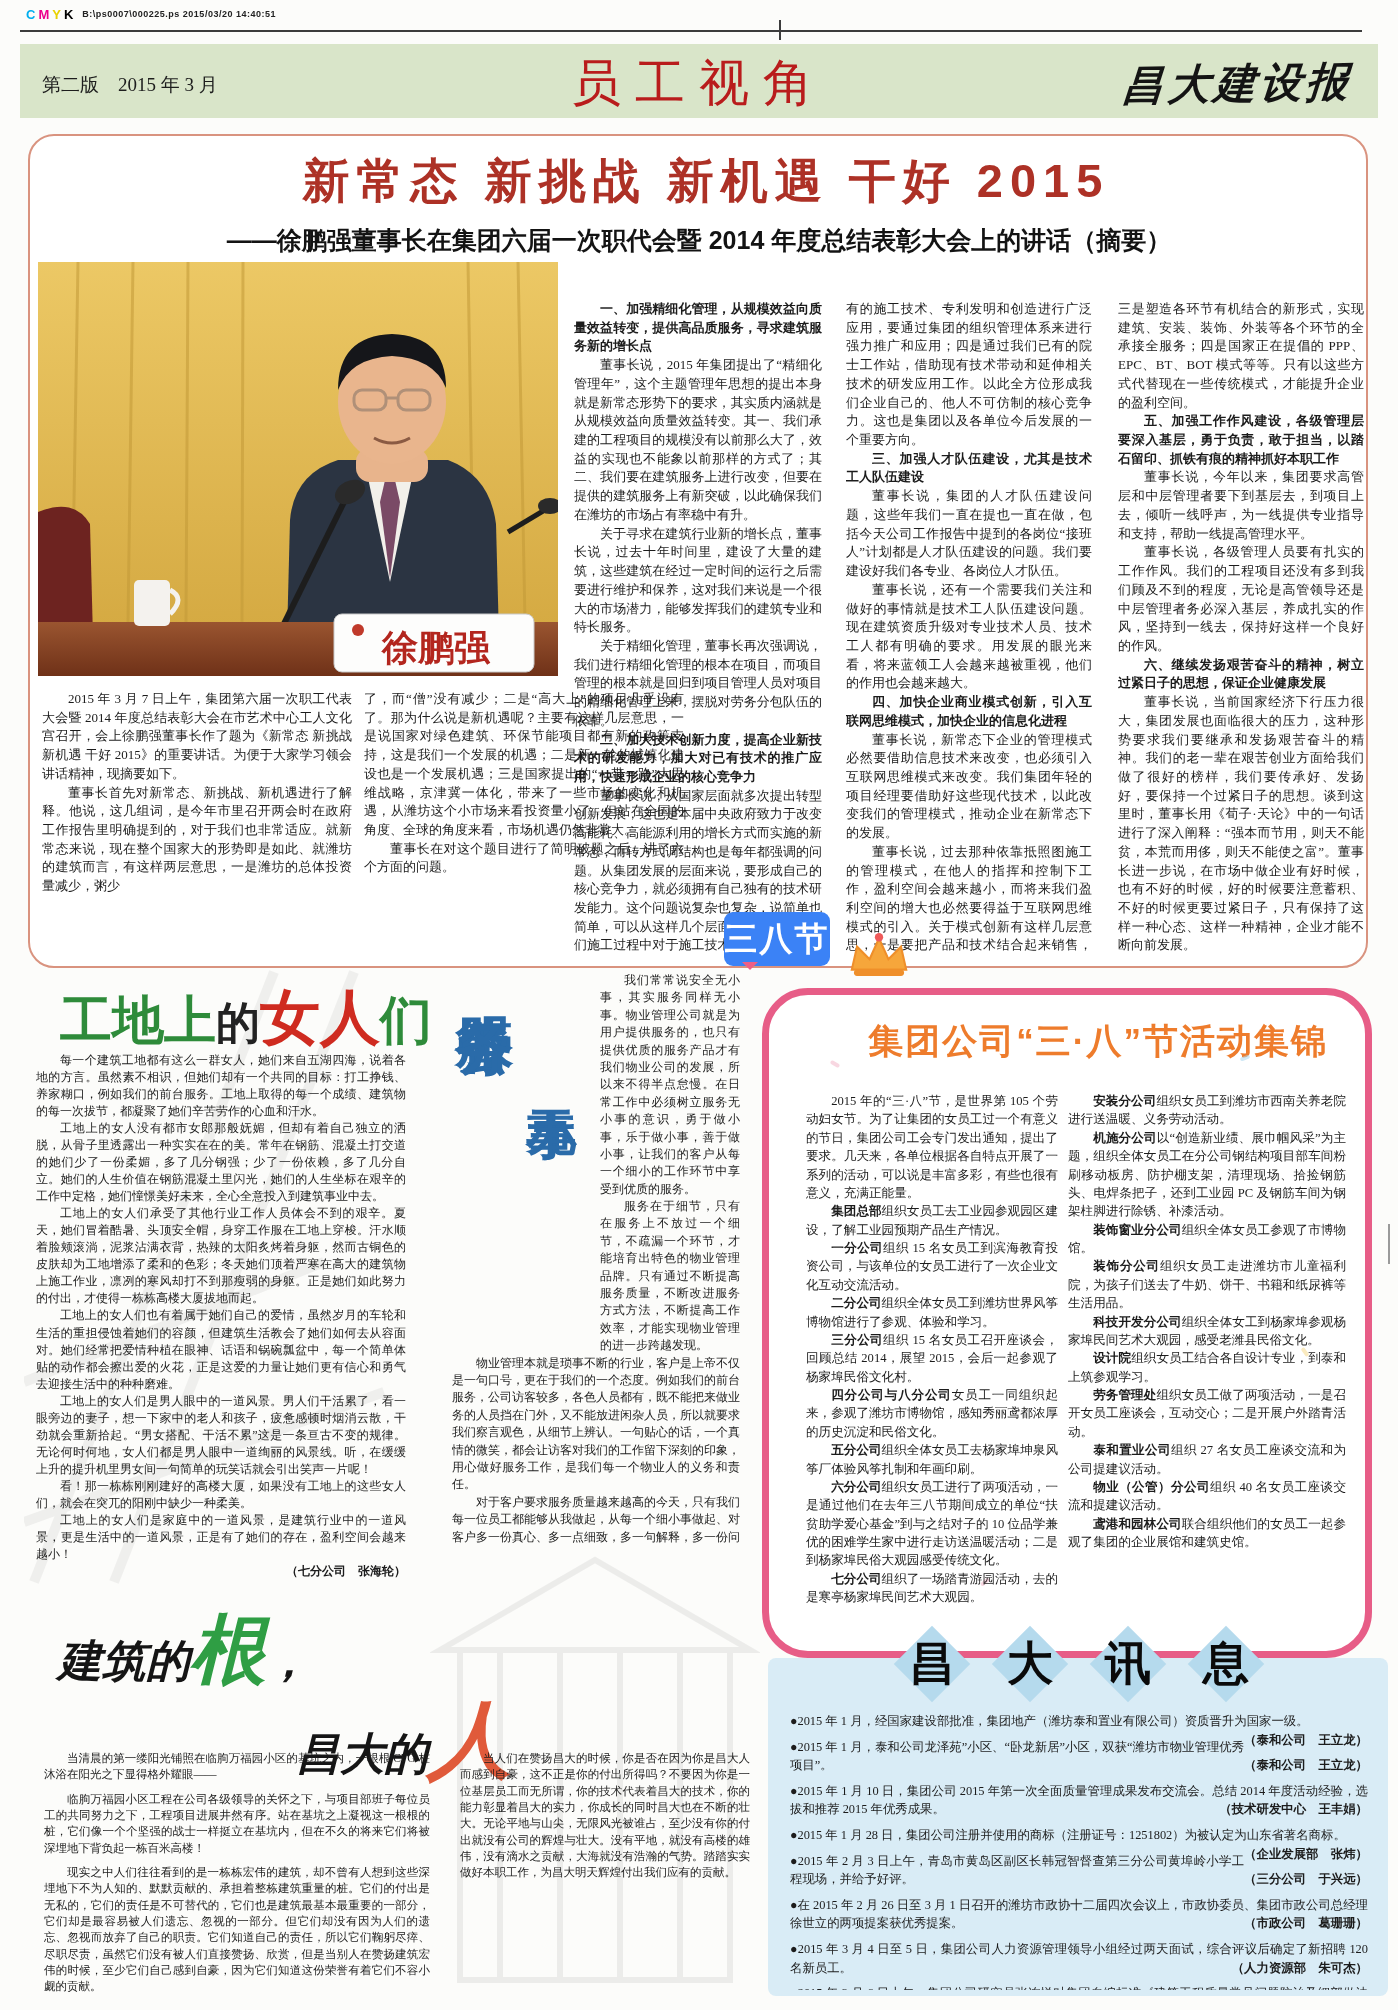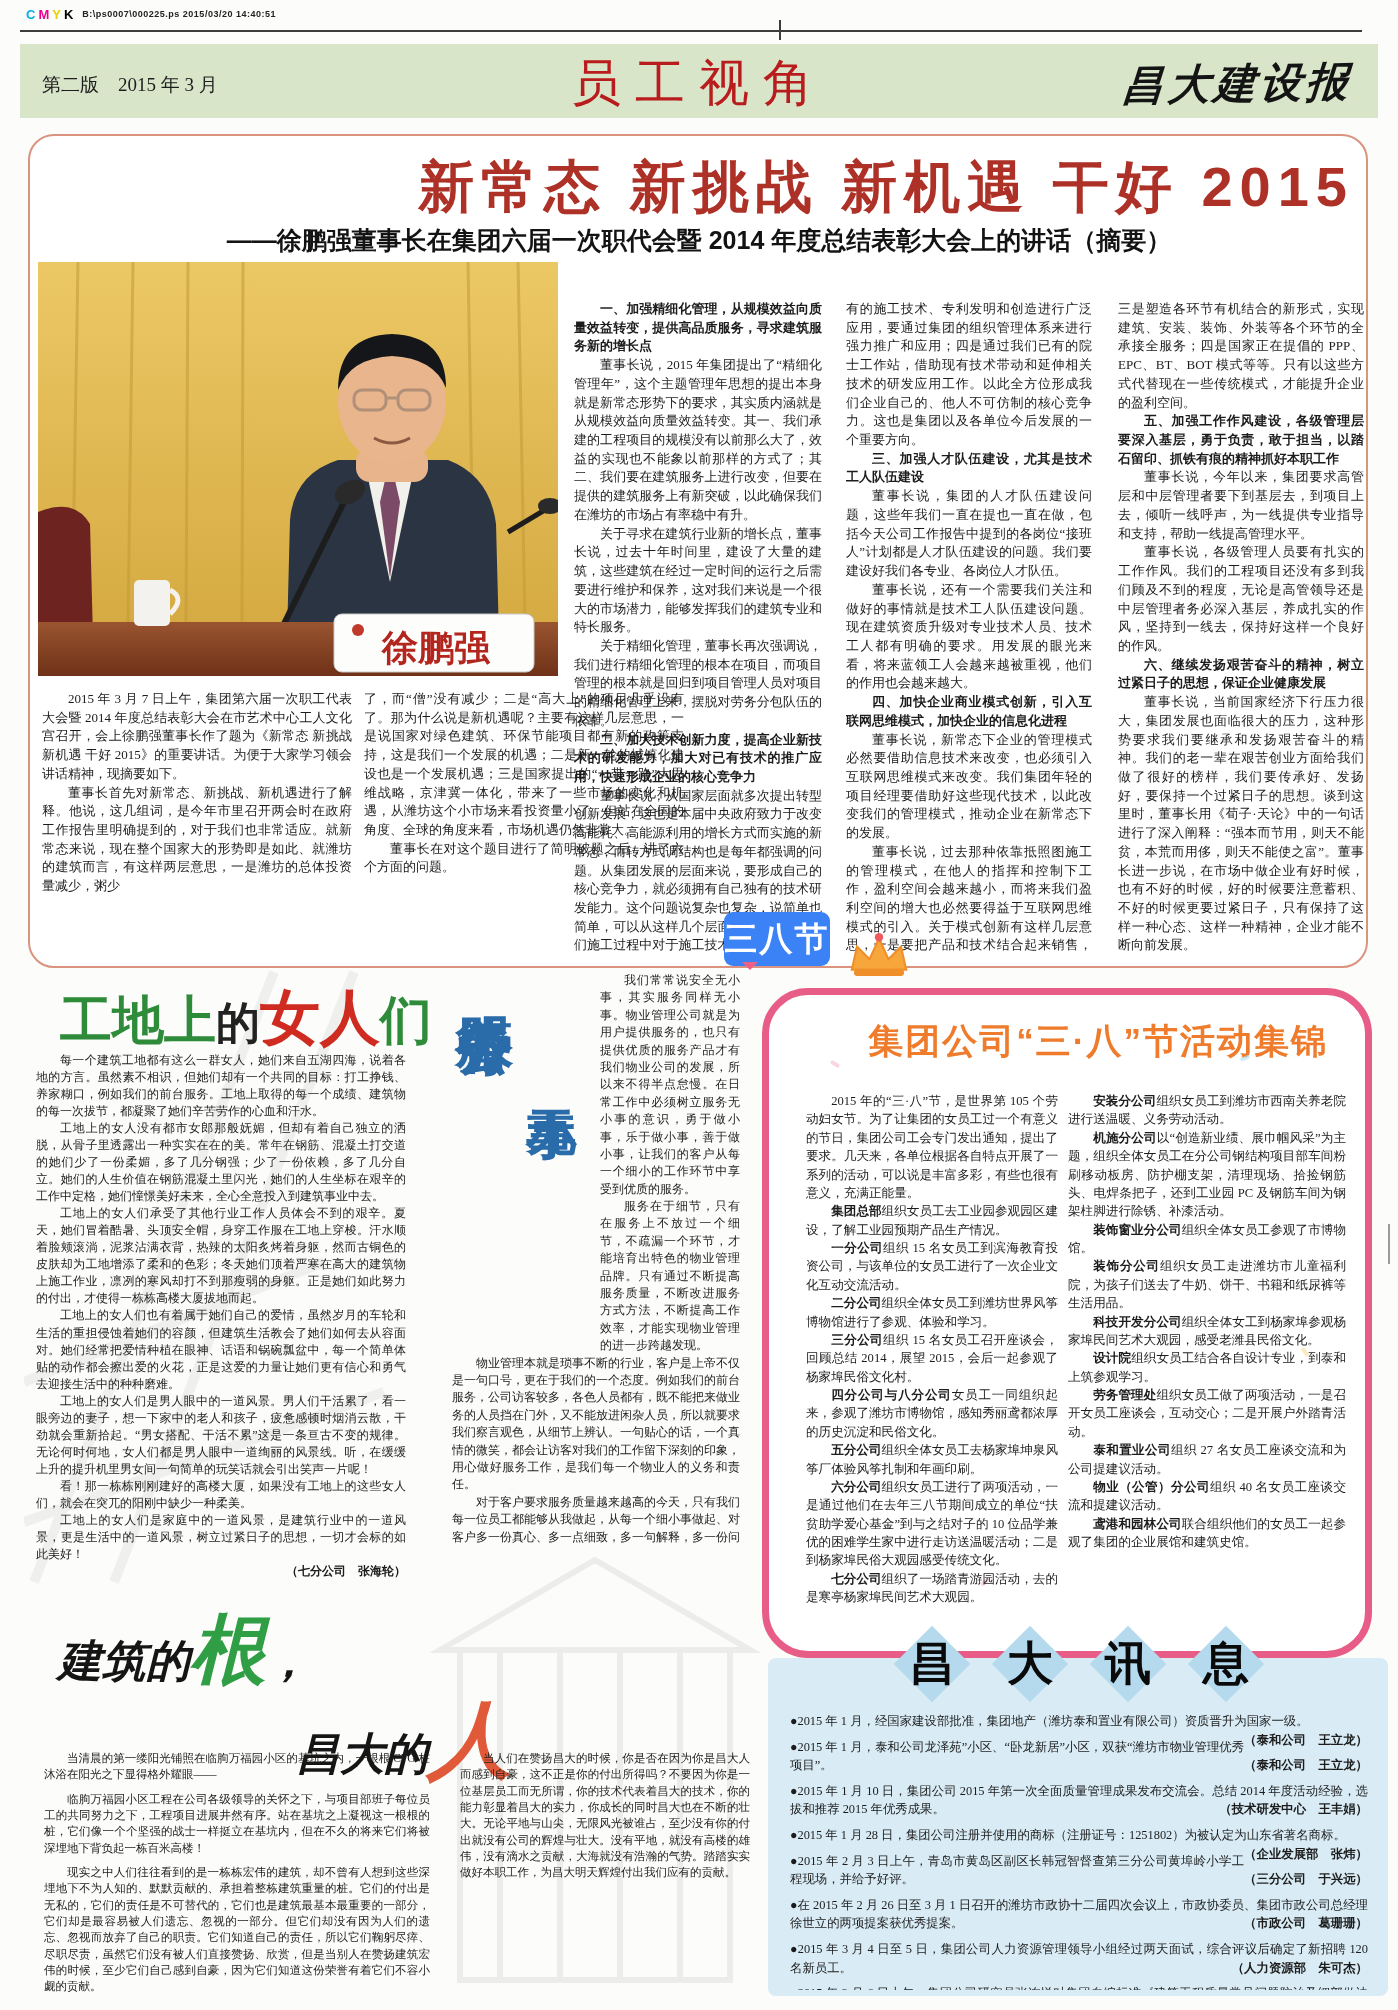--- a/index.html
+++ b/index.html
@@ -20,21 +20,21 @@
   
   .banner{left:20px;top:44px;width:1358px;height:74px;background:#d9e5c9;}
   .edition{position:absolute;left:22px;top:28px;font-size:19px;color:#1d1d1d;}
   .section-title{position:absolute;left:0;right:0;top:6px;text-align:center;font-size:50px;
                  font-weight:400;letter-spacing:14px;color:#b91c1c;}
   .paper-name{position:absolute;right:26px;top:12px;font-size:42px;font-weight:700;font-style:italic;
               transform:skewX(-5deg) rotate(-1deg);color:#141414;letter-spacing:4px;}
 
   
   .speech-frame{left:28px;top:134px;width:1336px;height:830px;border:2px solid #d9937f;border-radius:26px;background:#fff;}
-  .headline{left:76px;top:150px;width:1278px;text-align:right;font-size:56px;font-weight:900;
+  .headline{left:67px;top:150px;width:1278px;text-align:center;font-size:47px;font-weight:900;
             color:#ad3126;letter-spacing:7px;}
   .subtitle{left:60px;top:224px;width:1278px;text-align:center;font-size:25px;font-weight:700;color:#131313;}
 
   .speech-col{font-size:13px;line-height:1.44;text-align:justify;overflow:hidden;}
   .speech-col p{margin:0;}
   .ind{text-indent:2em;}
   .subhead{font-family:"Liberation Sans","DejaVu Sans",sans-serif;font-weight:700;}
   .byline{text-align:right;font-weight:700;margin-top:2px;}
 
   .colA{left:42px;top:690px;width:310px;height:268px;}
@@ -229,21 +229,21 @@
   <div class="abs women-title">
     <span class="g">工地上</span><span class="d">的</span><span class="r">女人</span><span class="g">们</span>
   </div>
   <div class="abs women-text">
     <p class="ind">每一个建筑工地都有这么一群女人，她们来自五湖四海，说着各地的方言。虽然素不相识，但她们却有一个共同的目标：打工挣钱、养家糊口，例如我们的前台服务。工地上取得的每一个成绩、建筑物的每一次拔节，都凝聚了她们辛苦劳作的心血和汗水。</p>
     <p class="ind">工地上的女人没有都市女郎那般妩媚，但却有着自己独立的洒脱，从骨子里透露出一种实实在在的美。常年在钢筋、混凝土打交道的她们少了一份柔媚，多了几分钢强；少了一份依赖，多了几分自立。她们的人生价值在钢筋混凝土里闪光，她们的人生坐标在艰辛的工作中定格，她们憧憬美好未来，全心全意投入到建筑事业中去。</p>
     <p class="ind">工地上的女人们承受了其他行业工作人员体会不到的艰辛。夏天，她们冒着酷暑、头顶安全帽，身穿工作服在工地上穿梭。汗水顺着脸颊滚淌，泥浆沾满衣背，热辣的太阳炙烤着身躯，然而古铜色的皮肤却为工地增添了柔和的色彩；冬天她们顶着严寒在高大的建筑物上施工作业，凛冽的寒风却打不到那瘦弱的身躯。正是她们如此努力的付出，才使得一栋栋高楼大厦拔地而起。</p>
     <p class="ind">工地上的女人们也有着属于她们自己的爱情，虽然岁月的车轮和生活的重担侵蚀着她们的容颜，但建筑生活教会了她们如何去从容面对。她们经常把爱情种植在眼神、话语和锅碗瓢盆中，每一个简单体贴的动作都会擦出爱的火花，正是这爱的力量让她们更有信心和勇气去迎接生活中的种种磨难。</p>
     <p class="ind">工地上的女人们是男人眼中的一道风景。男人们干活累了，看一眼旁边的妻子，想一下家中的老人和孩子，疲惫感顿时烟消云散，干劲就会重新拾起。“男女搭配、干活不累”这是一条亘古不变的规律。无论何时何地，女人们都是男人眼中一道绚丽的风景线。听，在缓缓上升的提升机里男女间一句简单的玩笑话就会引出笑声一片呢！</p>
     <p class="ind">看！那一栋栋刚刚建好的高楼大厦，如果没有工地上的这些女人们，就会在突兀的阳刚中缺少一种柔美。</p>
-    <p class="ind">工地上的女人们是家庭中的一道风景，是建筑行业中的一道风景，更是生活中的一道风景，树立过紧日子的思想，一切才会标的如此美好！</p>
+    <p class="ind">工地上的女人们是家庭中的一道风景，是建筑行业中的一道风景，更是生活中的一道风景，正是有了她们的存在，盈利空间会越来越小！</p>
     <p class="byline">（七分公司　张海轮）</p>
   </div>
 
   <div class="abs service">
     <div class="service-title">
       <span class="v1">公管服务</span>
       <span class="v2">无小事</span>
     </div>
     <p class="ind">我们常常说安全无小事，其实服务同样无小事。物业管理公司就是为用户提供服务的，也只有提供优质的服务产品才有我们物业公司的发展，所以来不得半点怠慢。在日常工作中必须树立服务无小事的意识，勇于做小事，乐于做小事，善于做小事，让我们的客户从每一个细小的工作环节中享受到优质的服务。</p>
     <p class="ind">服务在于细节，只有在服务上不放过一个细节，不疏漏一个环节，才能培育出特色的物业管理品牌。只有通过不断提高服务质量，不断改进服务方式方法，不断提高工作效率，才能实现物业管理的进一步跨越发现。</p>

